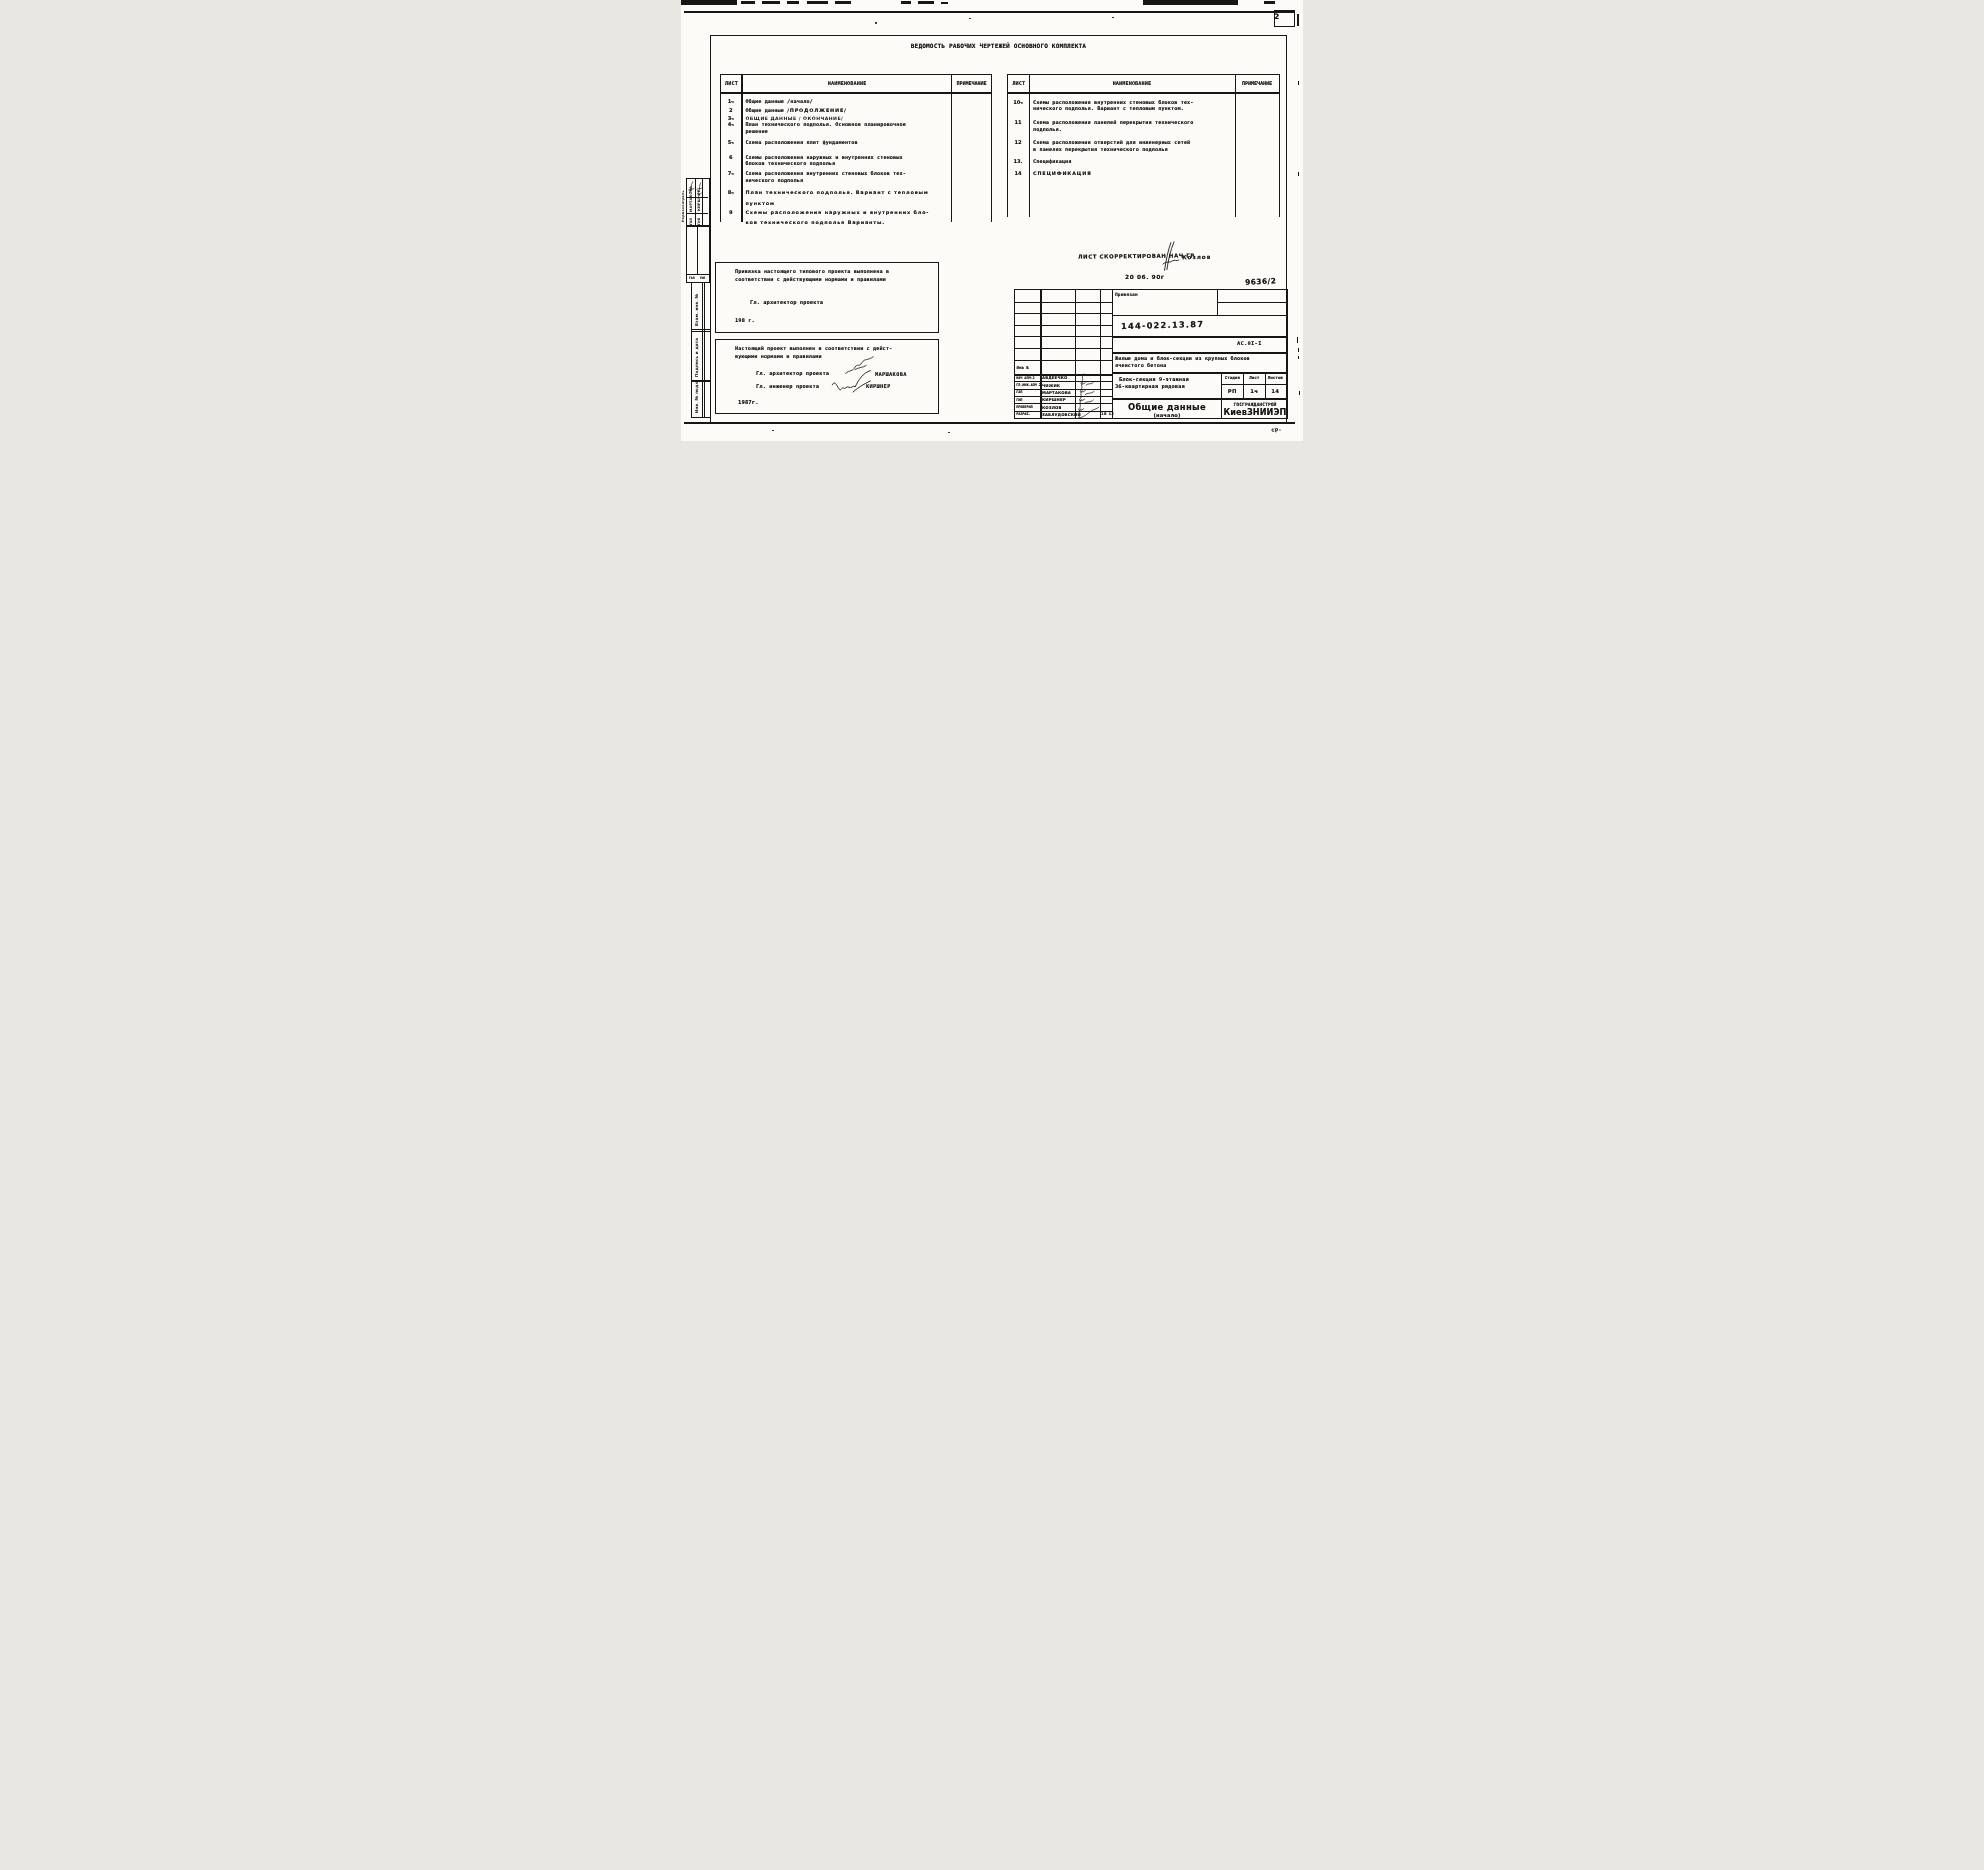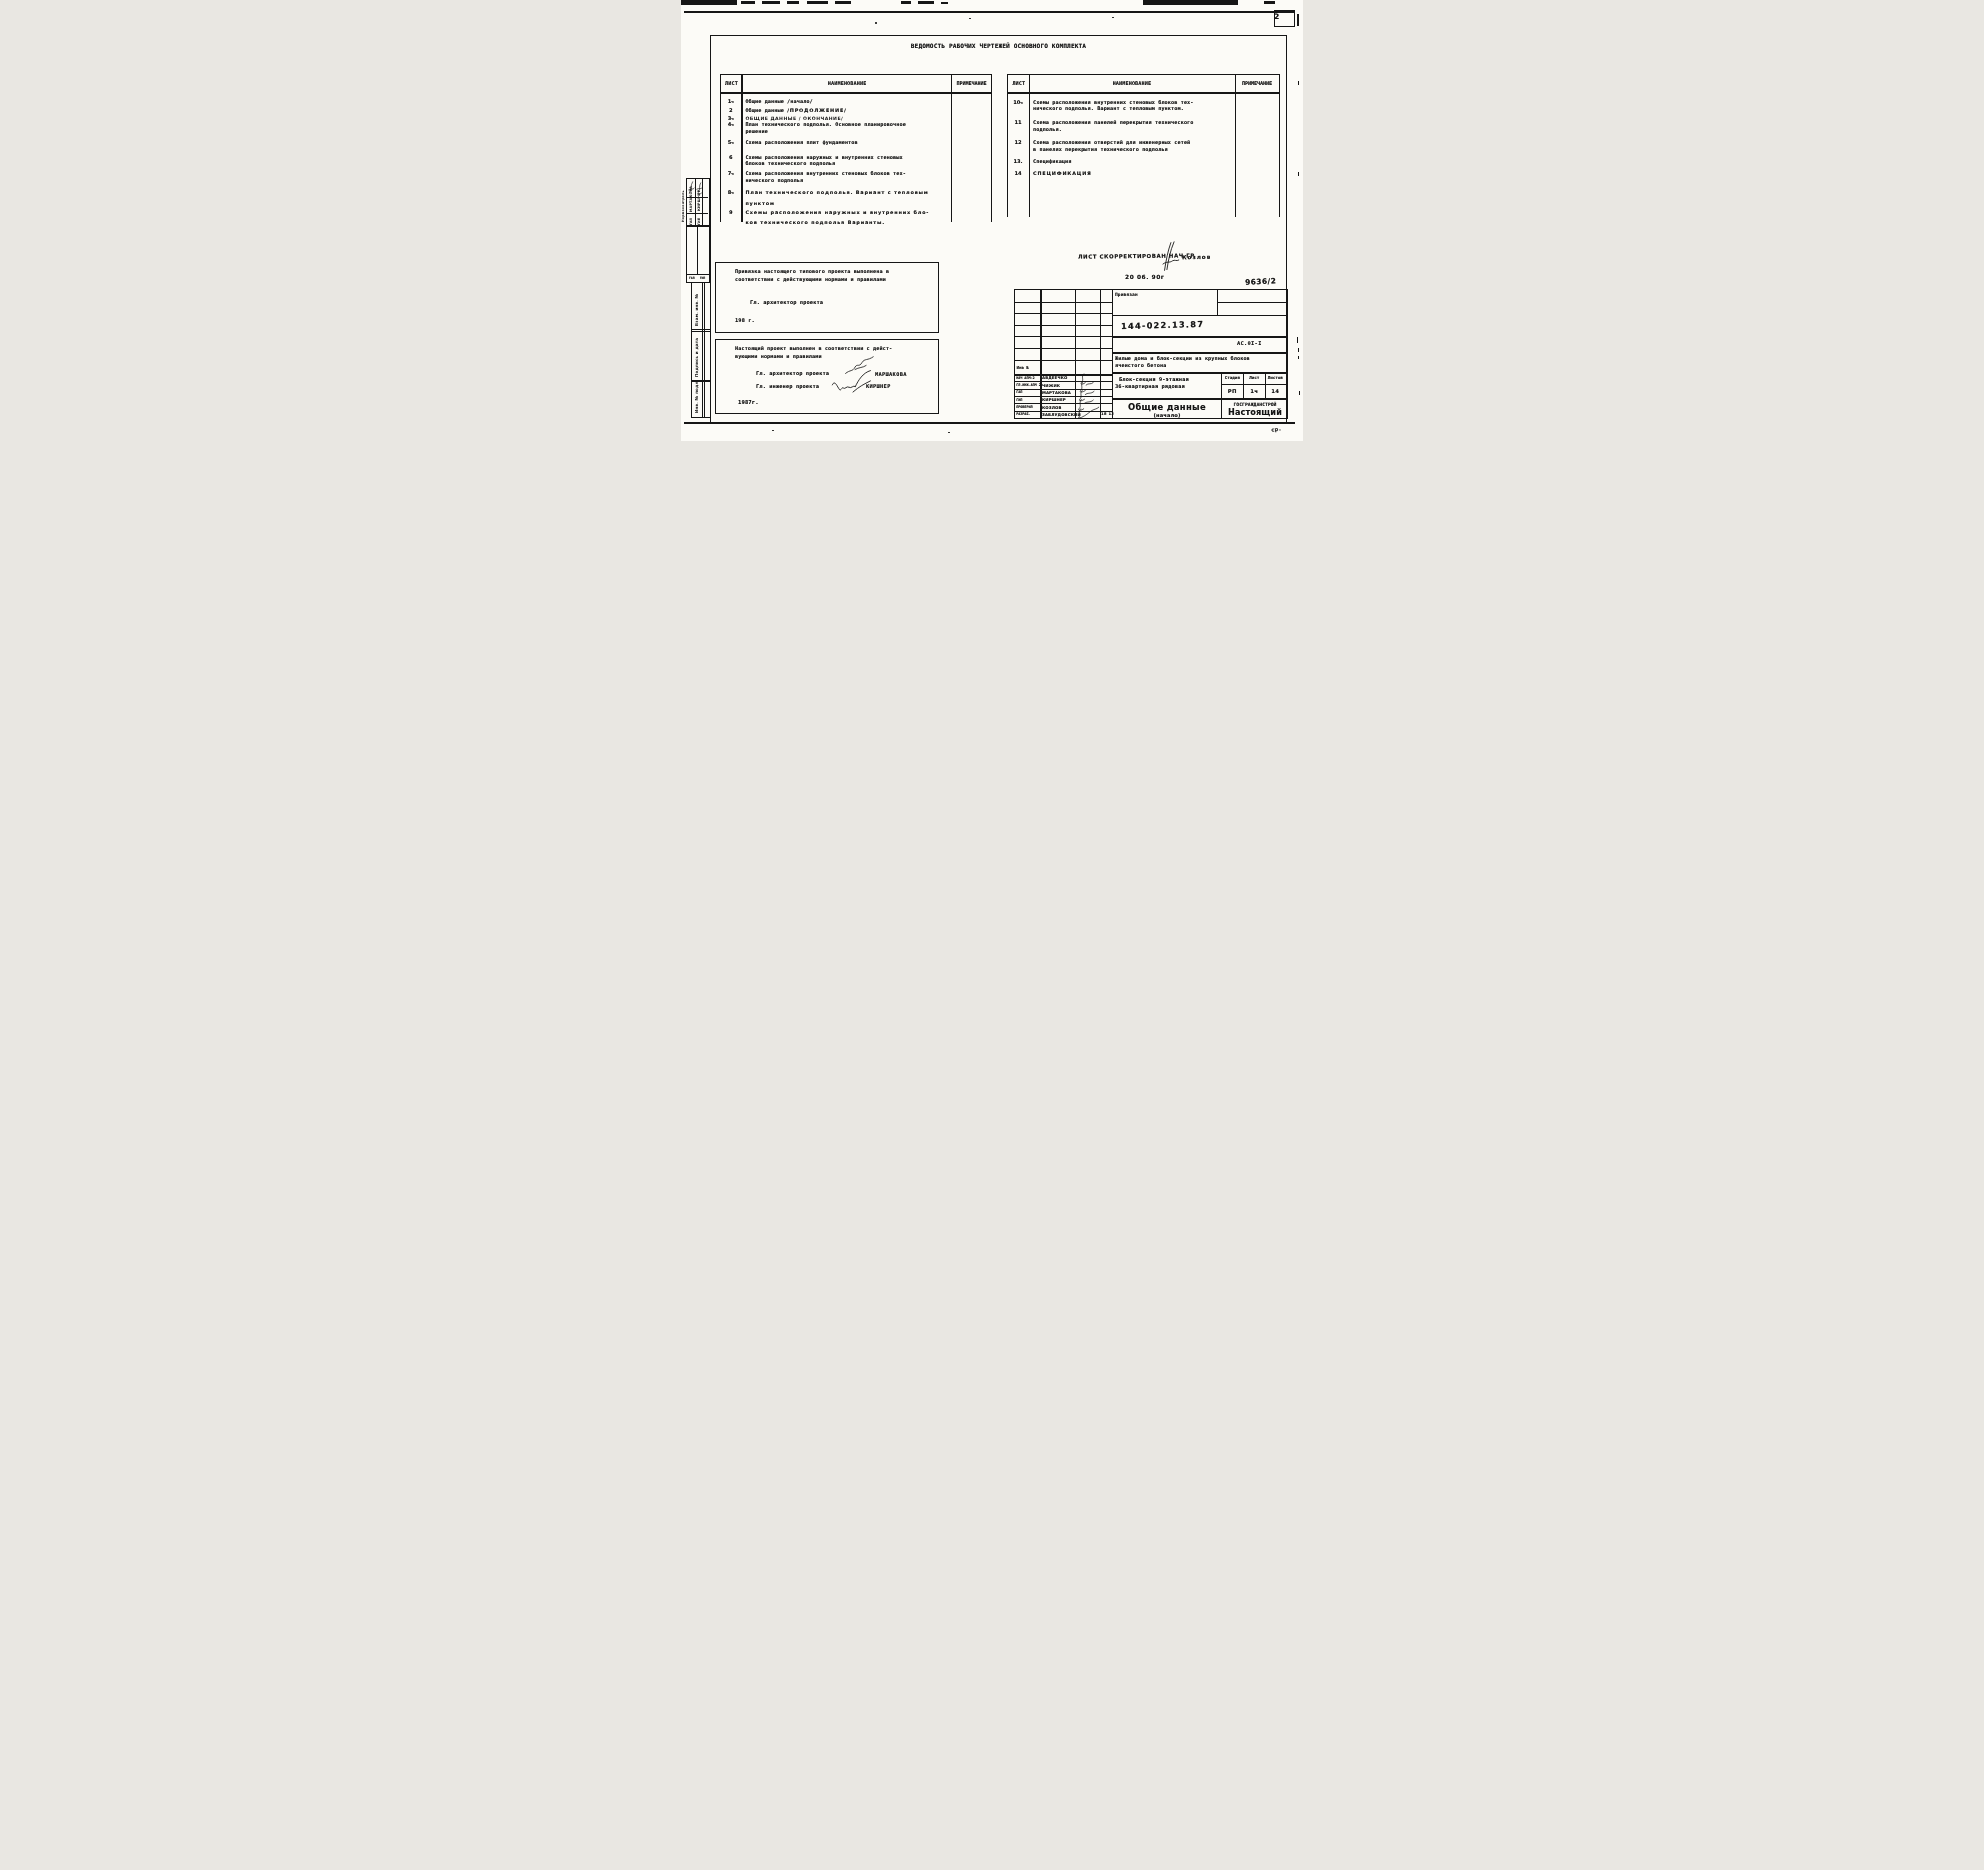--- a/index.html
+++ b/index.html
@@ -291,19 +291,19 @@
     <div class="txt type" style="left:100px;top:93px;font-size:5.2px;">36-квартирная рядовая</div>
     <div class="txt type center" style="left:207px;top:85px;width:20.6px;font-size:4.2px;letter-spacing:0;">Стадия</div>
     <div class="txt type center" style="left:229px;top:85px;width:20.6px;font-size:4.2px;letter-spacing:0;">Лист</div>
     <div class="txt type center" style="left:250px;top:85px;width:20.6px;font-size:4.2px;letter-spacing:0;">Листов</div>
     <div class="txt hand center" style="left:207px;top:98px;width:20.6px;font-size:5.2px;letter-spacing:0.4px;">РП</div>
     <div class="txt hand center" style="left:229px;top:98px;width:20.6px;font-size:5.2px;letter-spacing:0.4px;">1ч</div>
     <div class="txt hand center" style="left:250px;top:98px;width:20.6px;font-size:5.2px;letter-spacing:0.4px;">14</div>
     <div class="txt hand center" style="left:98px;top:112px;width:108px;font-size:8.3px;letter-spacing:0.4px;">Общие данные</div>
     <div class="txt hand center" style="left:98px;top:122px;width:108px;font-size:5px;letter-spacing:0.2px;">(начало)</div>
     <div class="txt type center" style="left:208px;top:112px;width:64px;font-size:4.6px;letter-spacing:0.1px;">ГОСГРАЖДАНСТРОЙ</div>
-    <div class="txt hand center" style="left:208px;top:118px;width:64px;font-size:8px;letter-spacing:0.2px;">Настоящий</div>
+    <div class="txt hand center" style="left:208px;top:118px;width:64px;font-size:8px;letter-spacing:0.2px;">КиевЗНИИЭП</div>
   </div>
 
   <div class="txt hand" style="left:590px;top:426px;font-size:5.2px;letter-spacing:0.4px;transform:rotate(-10deg);opacity:.9;">ср.</div>
 
 </div>
 
 
 </body></html>

